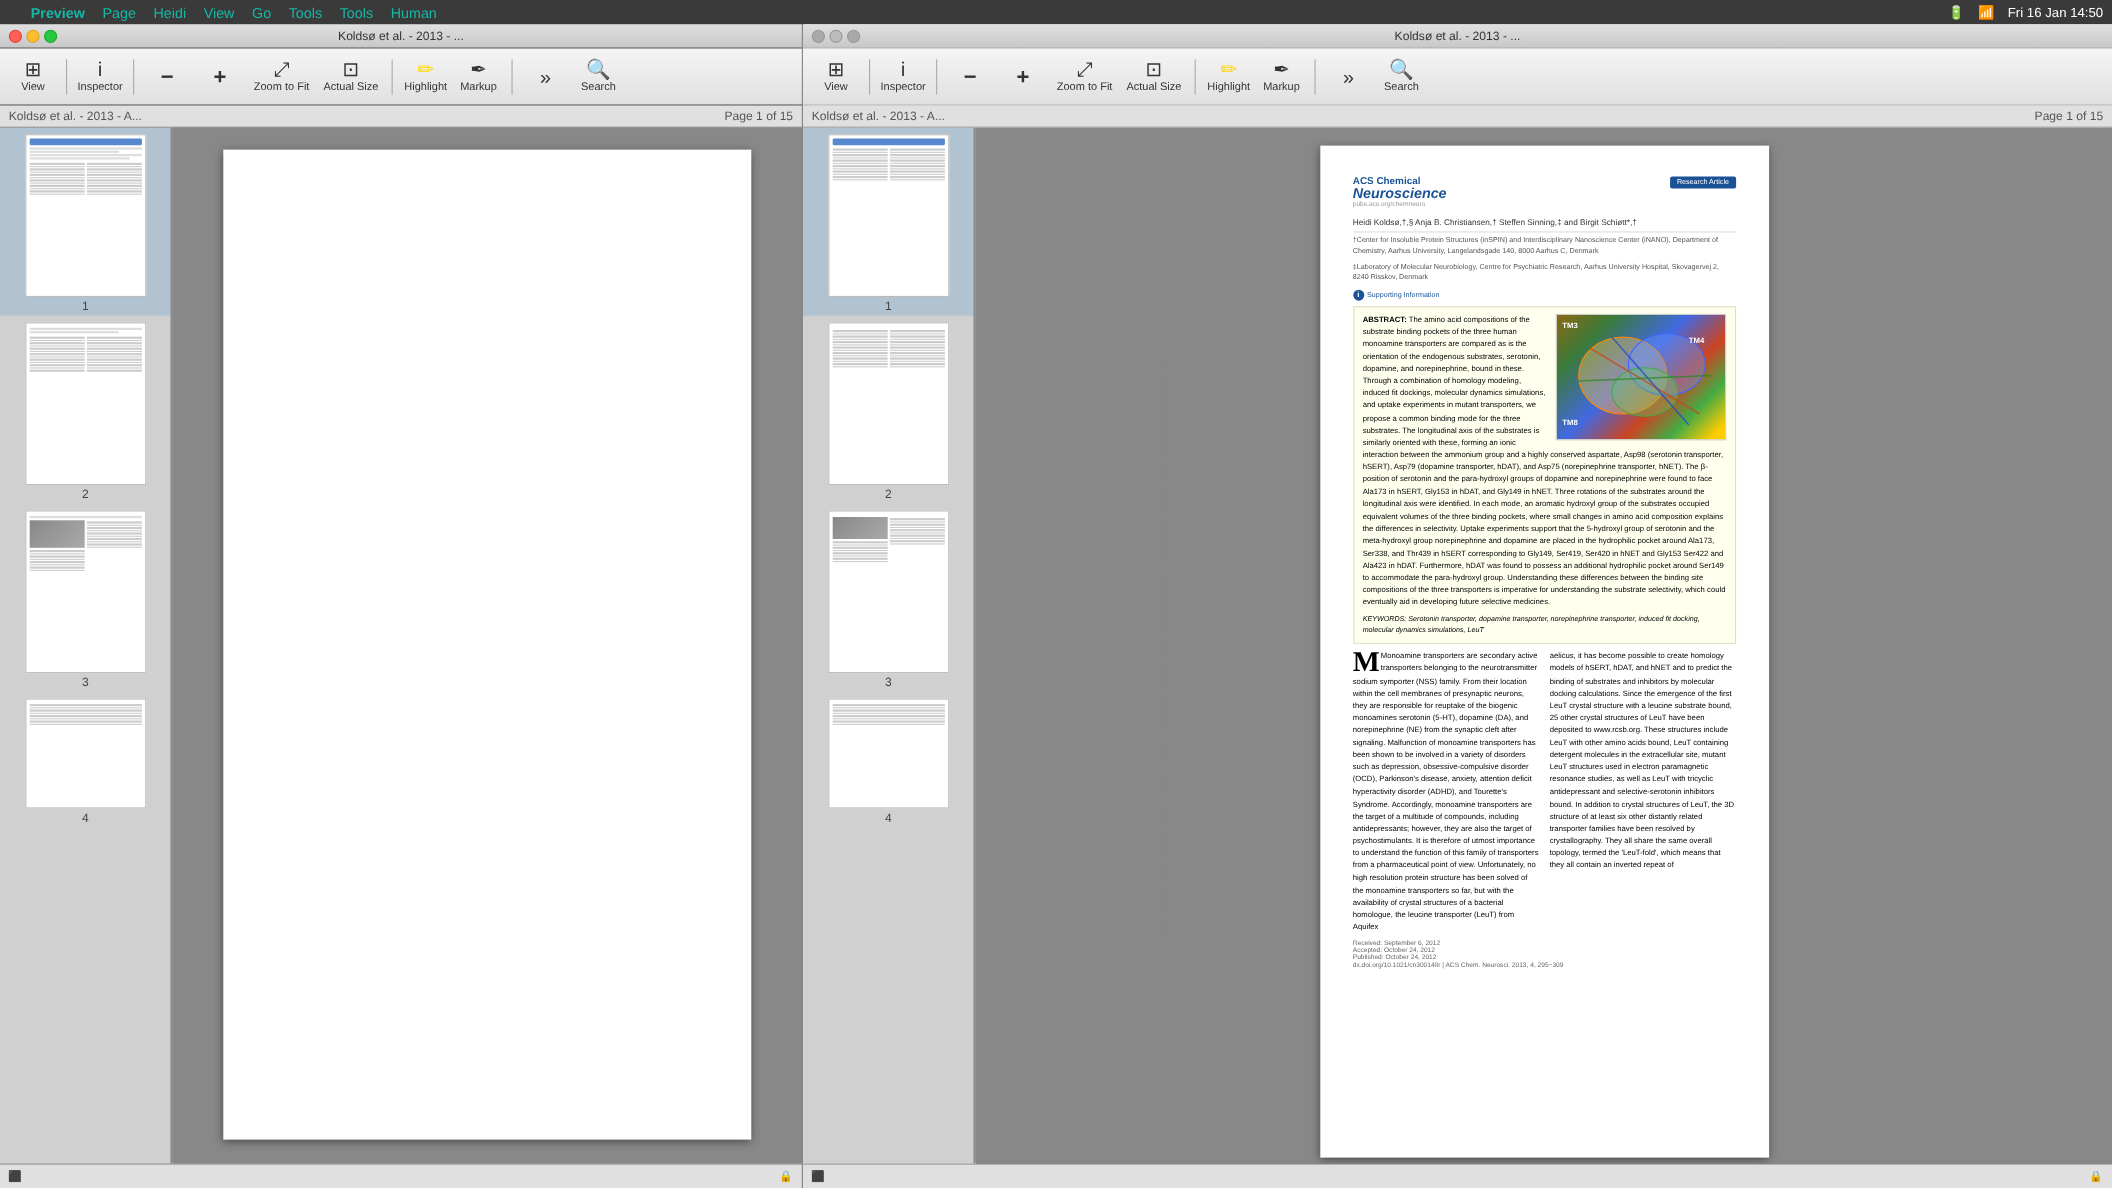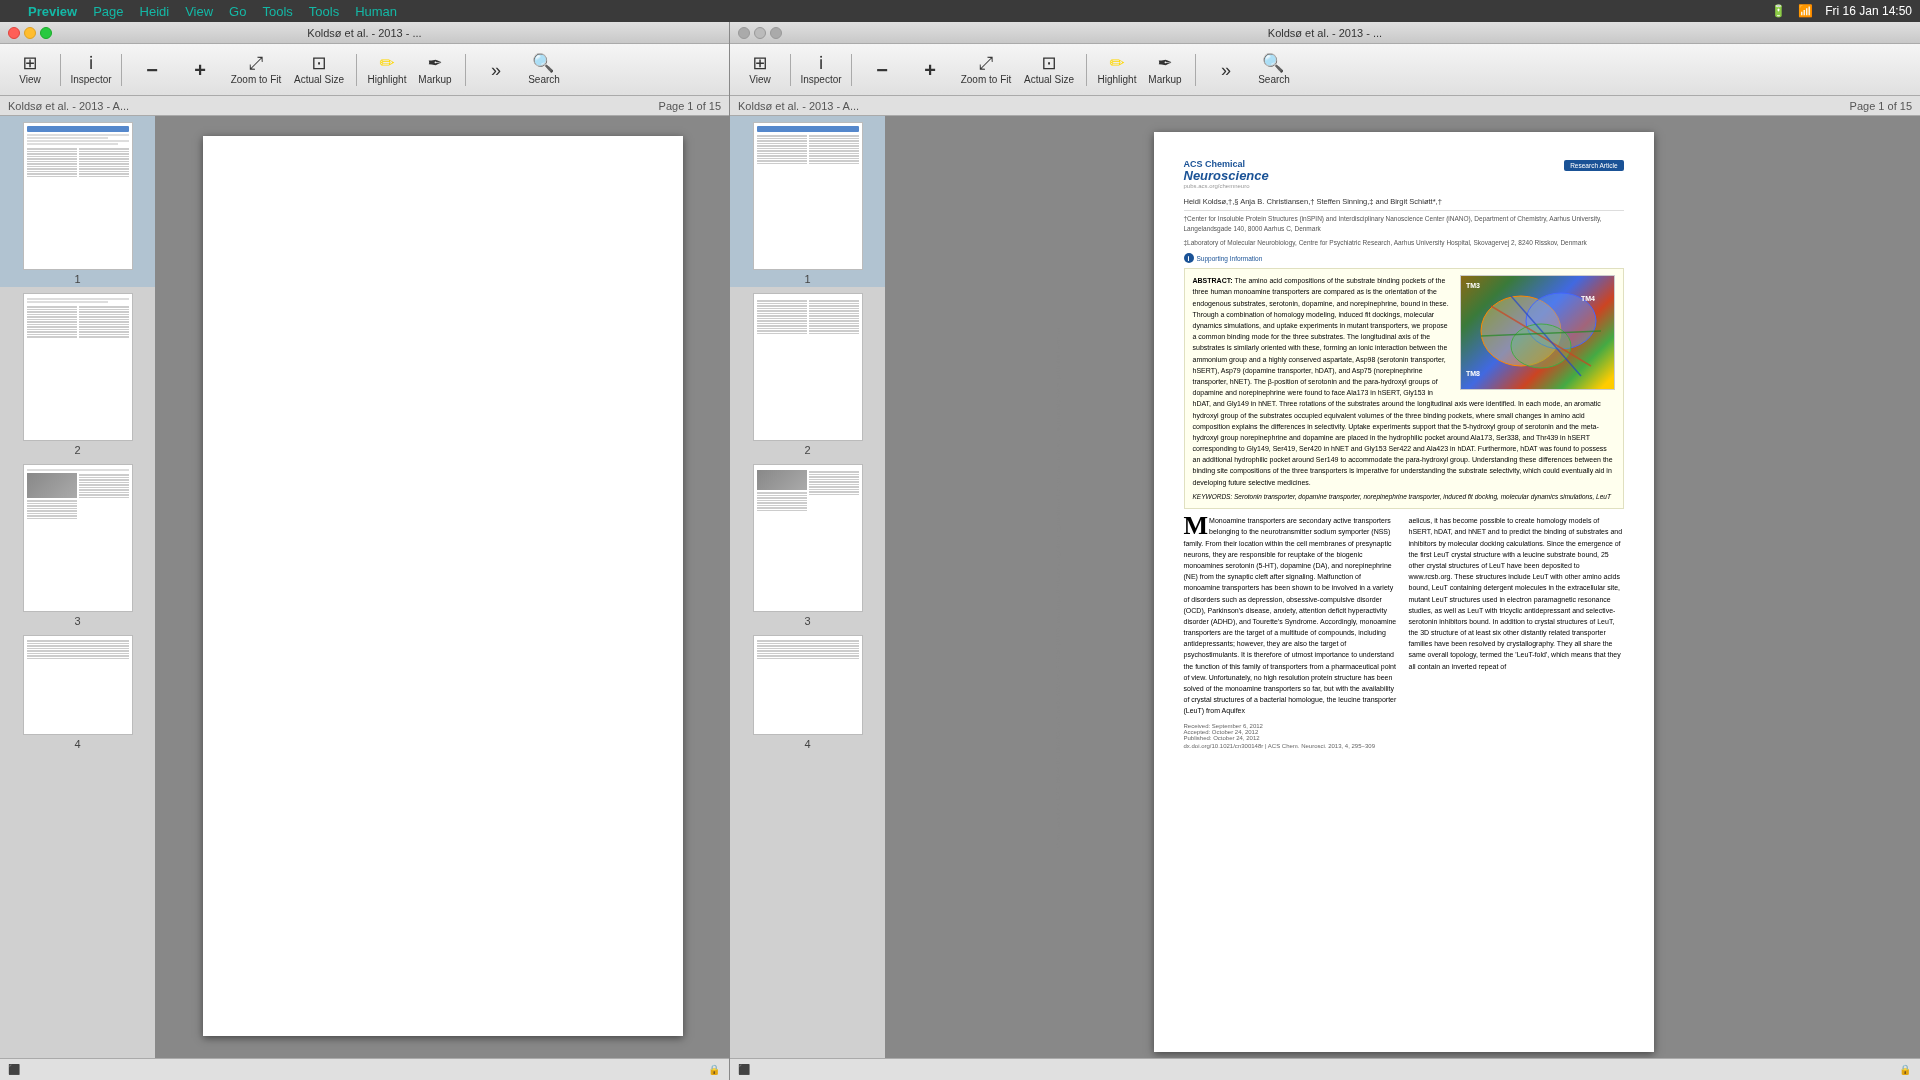--- a/index.html
+++ b/index.html
@@ -604,21 +604,21 @@
             </div>
           </div>
           <span class="thumb-num">4</span>
         </div>
       </div>
 
       <div style="flex:1; background:#888; display:flex; align-items:flex-start; justify-content:center; padding:16px 20px; overflow:auto; position:relative;">
 
         <div style="position:absolute; left:168px; top:50%; writing-mode:vertical-rl; transform:translateY(-50%) rotate(180deg); font-size:5.5px; color:#888; white-space:nowrap; letter-spacing:0.5px;">Downloaded via UNIV NOVA DE LISOBA on June 2, 2022 at 14:30:54 (UTC). See https://pubs.acs.org/sharingguidelines for options on how to legitimately share published articles.</div>
 
-        <div style="background:#fff; width:500px; min-height:920px; box-shadow:0 2px 8px rgba(0,0,0,0.5); position:relative;">
+        <div style="background:#fff; width:408px; min-height:920px; box-shadow:0 2px 8px rgba(0,0,0,0.5); position:relative;">
           <div style="padding:28px 30px 20px;">
 
             <div style="display:flex; justify-content:space-between; align-items:flex-start; margin-bottom:8px;">
               <div>
                 <div style="font-weight:bold; font-size:9px; color:#1a5296; line-height:1;">ACS Chemical</div>
                 <div style="font-style:italic; font-size:13px; font-weight:bold; color:#1a5296; line-height:1;">Neuroscience</div>
                 <div style="font-size:6px; color:#999; margin-top:1px;">pubs.acs.org/chemneuro</div>
               </div>
               <div style="background:#1a5296; color:#fff; font-size:6.5px; padding:2px 6px; border-radius:2px; white-space:nowrap;">Research Article</div>
             </div>

